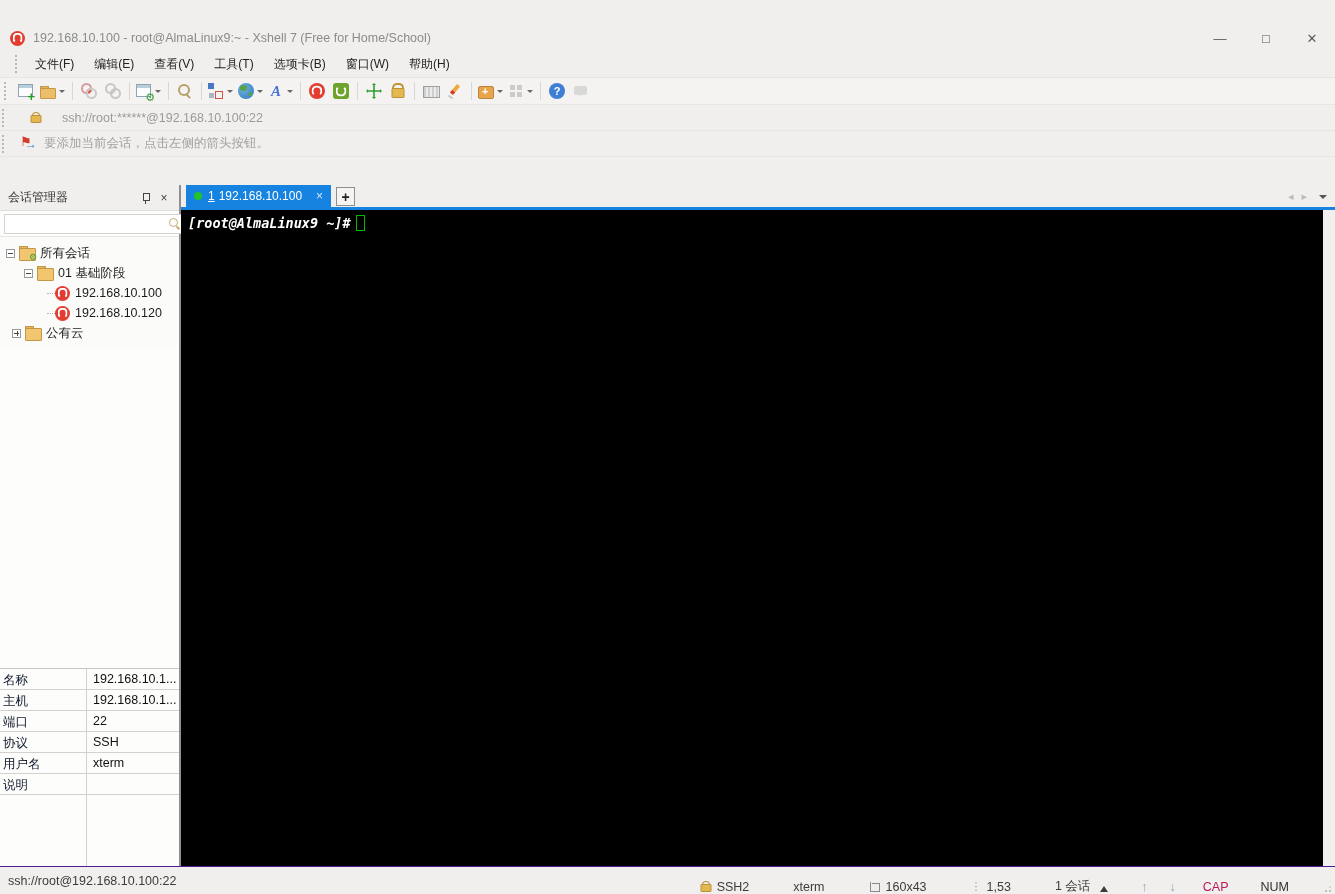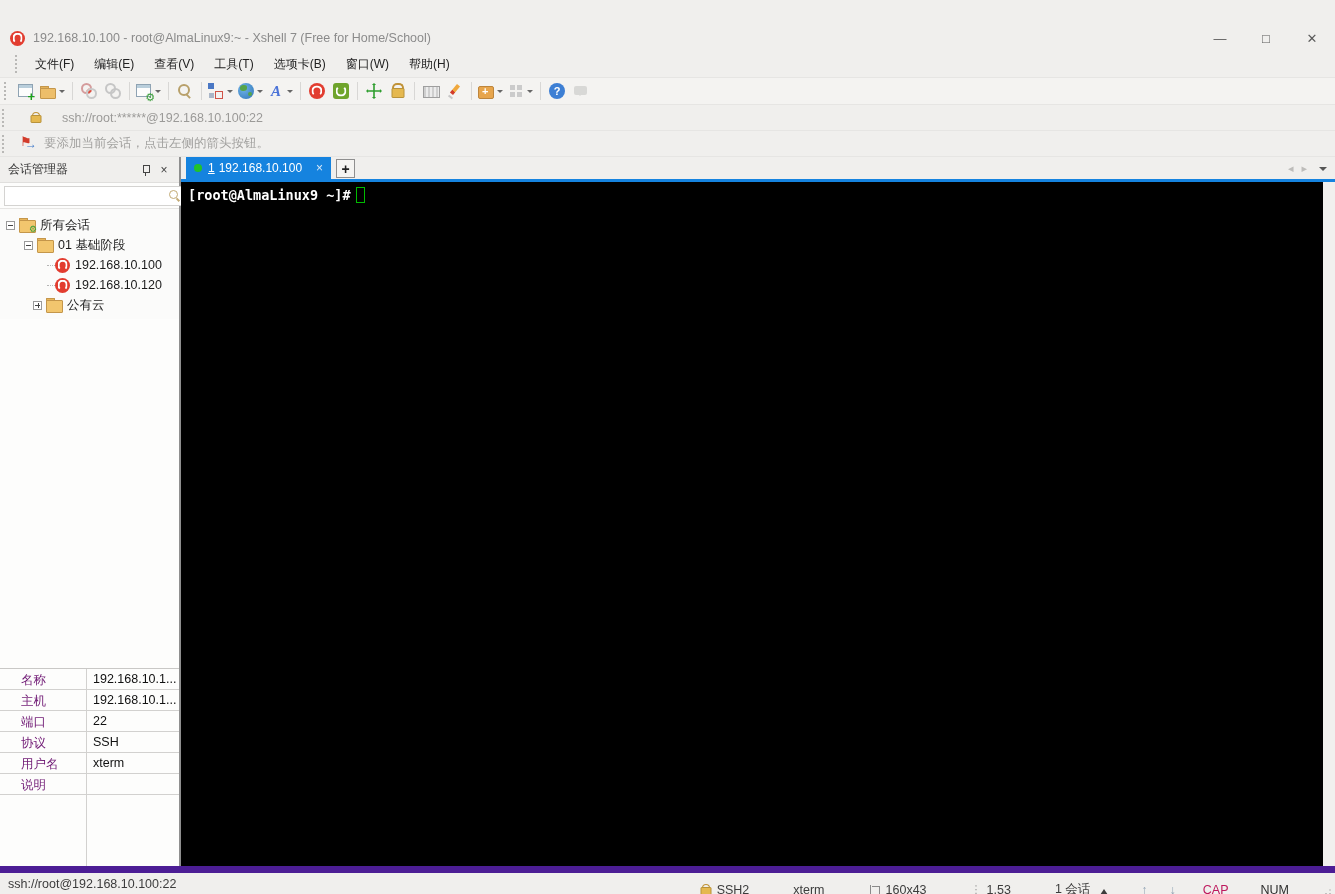--- a/index.html
+++ b/index.html
@@ -113,21 +113,21 @@
   .addressbar .ic-lock { margin:0 8px 0 6px; }
 
   
   .hintbar { height:26px; display:flex; align-items:center; color:#a2a19f; font-size:12.5px;
     border-bottom:1px solid #e6e5e3; }
   .flag-arrow { position:relative; width:16px; height:16px; margin:0 8px 0 8px; }
   .flag-arrow .flag { position:absolute; left:0; top:-2px; color:#d23b2a; font-size:13px; }
   .flag-arrow .arrow { position:absolute; left:5px; top:1px; color:#3f78c8; font-weight:bold; font-size:12px; }
 
   
-  .main { flex:1; display:flex; min-height:0; }
+  .main { flex:1; display:flex; min-height:0;margin-top:28px; }
 
   
   .sidebar { width:181px; display:flex; flex-direction:column; background:#fbfbfa; border-right:2px solid #8f8f8f; }
   .panel-header { height:26px; background:#f0efed; display:flex; align-items:center; padding:0 6px 0 8px; color:#333; border-bottom:1px solid #e0dfdd; }
   .panel-title { flex:1; }
   .panel-btn { width:18px; height:18px; display:flex; align-items:center; justify-content:center; color:#444; cursor:default; }
   .ic-pin { position:relative; width:10px; height:12px; }
   .ic-pin::before { content:""; position:absolute; left:2px; top:1px; width:5px; height:6px; border:1px solid #444; }
   .ic-pin::after { content:""; position:absolute; left:4px; top:8px; width:1px; height:4px; background:#444; }
 
@@ -147,47 +147,47 @@
   .tree-folder { position:relative; width:16px; height:14px; flex:none; margin-right:5px; }
   .tree-folder::before { content:""; position:absolute; left:0; top:0; width:7px; height:3px; background:#e8b55a; border:1px solid #c4964a; border-bottom:none; border-radius:1px 1px 0 0; }
   .tree-folder::after { content:""; position:absolute; left:0; top:2px; width:15px; height:11px; background:#f2c66e; border:1px solid #c4964a; border-radius:1px; }
   .tree-folder .gear { position:absolute; right:-2px; bottom:-2px; color:#3da03d; font-size:9px; line-height:1; z-index:2; }
   .tree-snail { width:15px; height:15px; flex:none; margin-right:5px; }
 
   .side-spacer { flex:1; background:#fdfdfc; }
 
   .props { border-top:1px solid #c9c8c6; background:#fdfdfc; font-size:12.5px; }
   .prop-row { display:flex; height:21px; border-bottom:1px solid #d2d1cf; }
-  .prop-label { width:87px; padding:3px 0 0 21px; border-right:1px solid #d2d1cf; color:#701a75; }
+  .prop-label { width:87px; padding:3px 0 0 3px; border-right:1px solid #d2d1cf; color:#0f172a; }
   .prop-value { flex:1; padding:3px 12px 0 6px; color:#111; overflow:hidden; white-space:nowrap; }
   .prop-filler { height:71px; display:flex; background:#fdfdfc; }
   .prop-filler .cell-l { width:87px; border-right:1px solid #d2d1cf; }
 
   
   .termcol { flex:1; display:flex; flex-direction:column; min-width:0; }
   .tabbar { height:22px; display:flex; align-items:flex-end; background:#f0efed; padding-left:5px; }
   .tab { height:22px; min-width:140px; background:#1583df; color:#fff; display:flex; align-items:center; padding:0 8px; cursor:default; }
   .tab-dot { width:8px; height:8px; border-radius:50%; background:#21c32b; margin-right:6px; flex:none; }
   .tab-num { text-decoration:underline; margin-right:4px; }
   .tab-close { margin-left:14px; color:#d8e9f8; font-size:12px; cursor:default; }
   .newtab { width:19px; height:19px; margin:0 0 1px 5px; background:#f5f4f2; border:1px solid #8f8f8f; color:#222;
     display:flex; align-items:center; justify-content:center; font-size:14px; font-weight:bold; cursor:default; }
   .tab-right { margin-left:auto; display:flex; align-items:center; height:100%; padding-right:6px; color:#bdbcba; }
   .tab-scroll { padding:0 4px; font-size:11px; cursor:default; }
   .tab-menu-caret { width:0; height:0; border:4px solid transparent; border-top-color:#555; margin:6px 2px 0 8px; cursor:default; }
   .tab-underline { height:3px; background:#1583df; }
 
-  .termwrap { flex:1; display:flex; min-height:0; }
+  .termwrap { flex:1; display:flex; min-height:0;font-style:italic; }
   .terminal { flex:1; background:#000; padding:5px 7px; font-family:"DejaVu Sans Mono", monospace;
     font-size:13.5px; font-weight:bold; color:#fff; cursor:text; }
   .cursor-block { display:inline-block; width:9px; height:16px; border:1px solid #00bb00; vertical-align:text-bottom; margin-left:5px; }
   .term-scrollbar { width:12px; background:#f1f0ee; cursor:default; }
 
   
-  .statusbar { height:28px; border-top:7px solid #4c1d95; background:#f0efed; display:flex; align-items:center;
+  .statusbar { height:28px; border-top:1px solid #4c1d95; background:#f0efed; display:flex; align-items:center;
     color:#3c3c3c; font-size:12.5px; }
   .status-left { padding-left:8px; }
   .status-right { margin-left:auto; display:flex; align-items:center; gap:16px;margin-top:12px; }
   .sitem { display:flex; align-items:center; padding:0 14px; }
   .sicon { margin-right:5px; }
   .ic-resize { position:relative; width:12px; height:12px; }
   .ic-resize::before { content:""; position:absolute; left:1px; top:1px; width:9px; height:9px; border-left:1px solid #8a8a8a; border-bottom:1px solid #8a8a8a; }
   .ic-resize::after { content:""; position:absolute; left:3px; top:2px; width:7px; height:7px;
     border-top:1px solid #8a8a8a; border-right:1px solid #8a8a8a; }
   .ic-pos { color:#9a9a9a; font-size:11px; }
@@ -353,21 +353,21 @@
       <div class="tree-row" style="padding-left:47px;">
         <span class="dotlink"></span>
         <span class="snail tree-snail"></span>
         <span>192.168.10.100</span>
       </div>
       <div class="tree-row" style="padding-left:47px;">
         <span class="dotlink"></span>
         <span class="snail tree-snail"></span>
         <span>192.168.10.120</span>
       </div>
-      <div class="tree-row" style="padding-left:33px;">
+      <div class="tree-row" style="padding-left:12px;">
         <span class="expander plus"></span>
         <span class="tree-folder"></span>
         <span>公有云</span>
       </div>
     </div>
 
     <div class="side-spacer"></div>
 
     <div class="props">
       <div class="prop-row">

